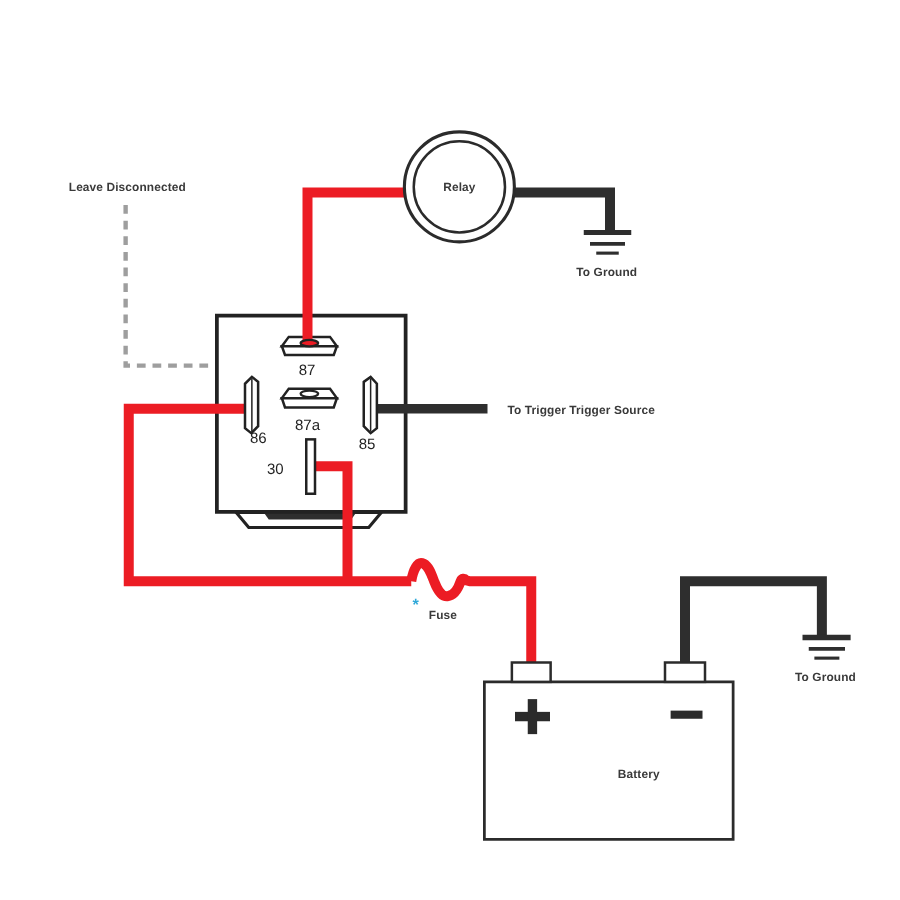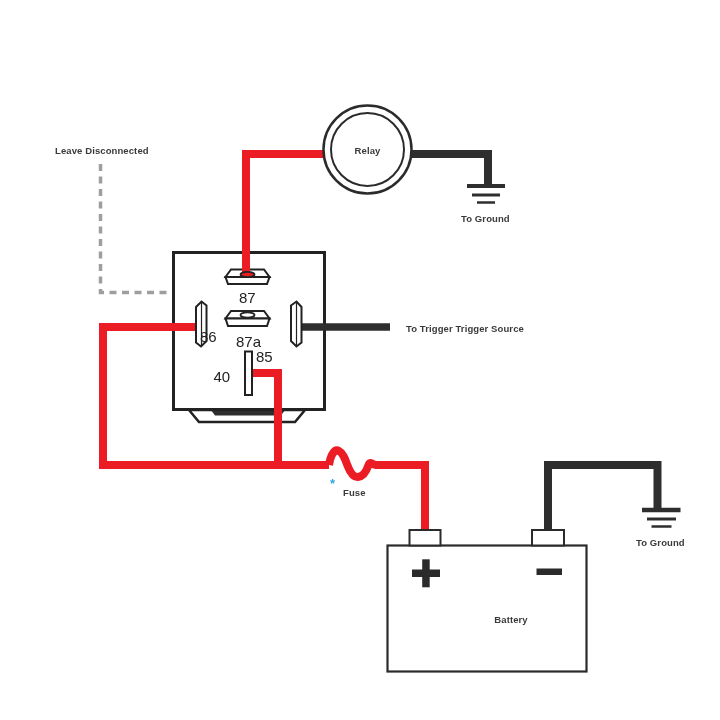--- a/index.html
+++ b/index.html
@@ -11,21 +11,21 @@
   .page-title{
     position:absolute;left:36px;top:39px;margin:0;
     font-size:30.5px;font-weight:700;letter-spacing:-0.4px;color:#383838;
     white-space:nowrap;
   }
   .lbl{
     position:absolute;font-size:9.5px;font-weight:700;color:#3a3a3a;
     white-space:nowrap;letter-spacing:0.1px;
   }
   .pin-lbl{
-    position:absolute;font-size:15px;font-weight:400;color:#232323;
+    position:absolute;font-size:12px;font-weight:400;color:#232323;
     white-space:nowrap;
   }
   .center-xy{transform:translate(-50%,-50%);}
   .center-x{transform:translateX(-50%);margin-left:24px;}
   .asterisk{color:#2FA8D8;font-size:13px;font-weight:700;}
 </style>
 </head>
 <body>
 
 <div id="stage">
@@ -105,23 +105,23 @@
   <div class="lbl" style="left:55px;top:145px;">Leave Disconnected</div>
 
   <div class="lbl center-xy" style="left:367.5px;top:150px;">Relay</div>
 
   <div class="lbl" style="left:461px;top:213px;">To Ground</div>
 
   <div class="lbl" style="left:406px;top:322.5px;">To Trigger Trigger Source</div>
 
   <div class="pin-lbl" style="left:239px;top:288.5px;">87</div>
   <div class="pin-lbl" style="left:236px;top:333px;">87a</div>
-  <div class="pin-lbl" style="left:200px;top:328px;">86</div>
-  <div class="pin-lbl" style="left:256px;top:347.5px;">85</div>
-  <div class="pin-lbl" style="left:213.5px;top:367.5px;">40</div>
+  <div class="pin-lbl" style="left:200px;top:343px;">86</div>
+  <div class="pin-lbl" style="left:287px;top:347.5px;">85</div>
+  <div class="pin-lbl" style="left:213.5px;top:367.5px;">30</div>
 
   <div class="lbl asterisk" style="left:330px;top:476px;">*</div>
   <div class="lbl" style="left:343px;top:487px;">Fuse</div>
 
   <div class="lbl center-x" style="left:487px;top:614px;">Battery</div>
 
   <div class="lbl" style="left:636px;top:537px;">To Ground</div>
 
 </div>
 

